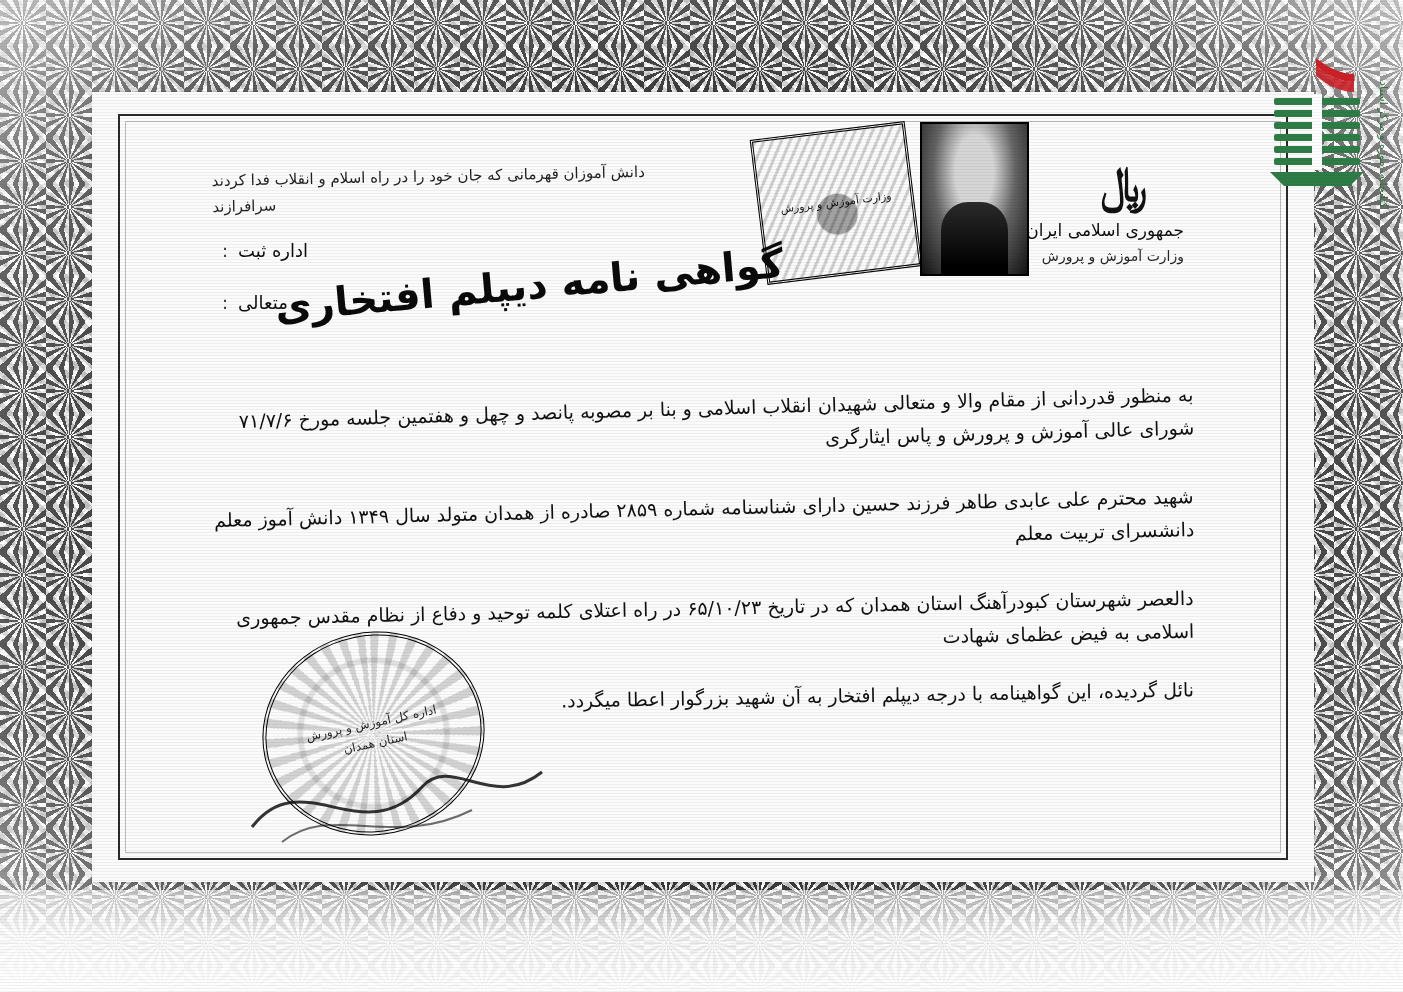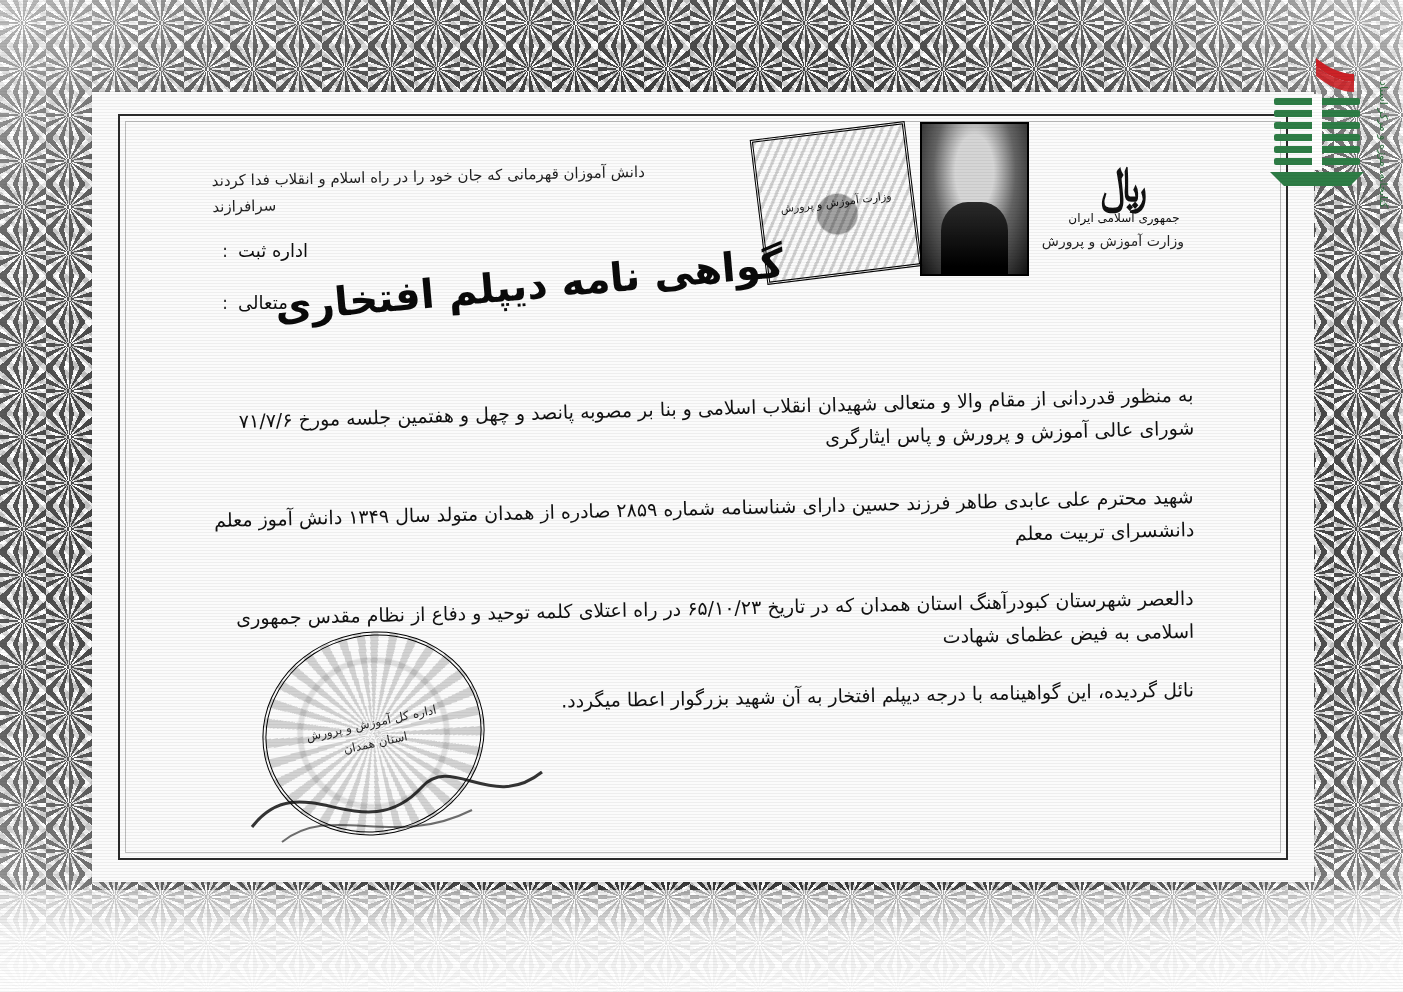--- a/index.html
+++ b/index.html
@@ -92,22 +92,22 @@
     color: #111;
   }
   .emblem-glyph {
     font-size: 42px;
     line-height: 1;
     letter-spacing: -2px;
     font-weight: bold;
     transform: scaleY(1.15);
   }
   .emblem-line1 {
-    margin-top: 5px;
-    font-size: 12px;
+    margin-top: 14px;
+    font-size: 17px;
     white-space: nowrap;
     font-family: "DejaVu Sans", sans-serif;
   }
   .emblem-line2 {
     margin-top: 8px;
     font-size: 14px;
     white-space: nowrap;
     opacity: 0.9;
   }
 

